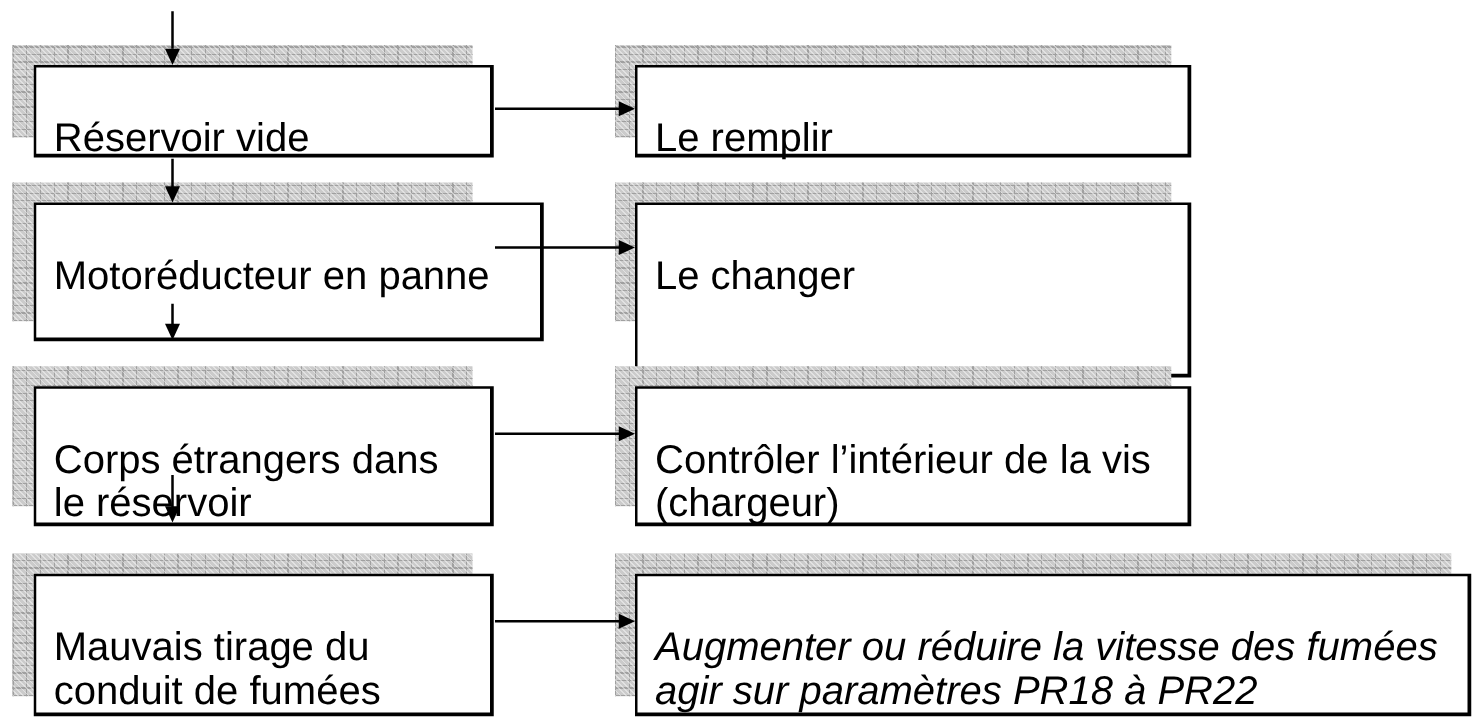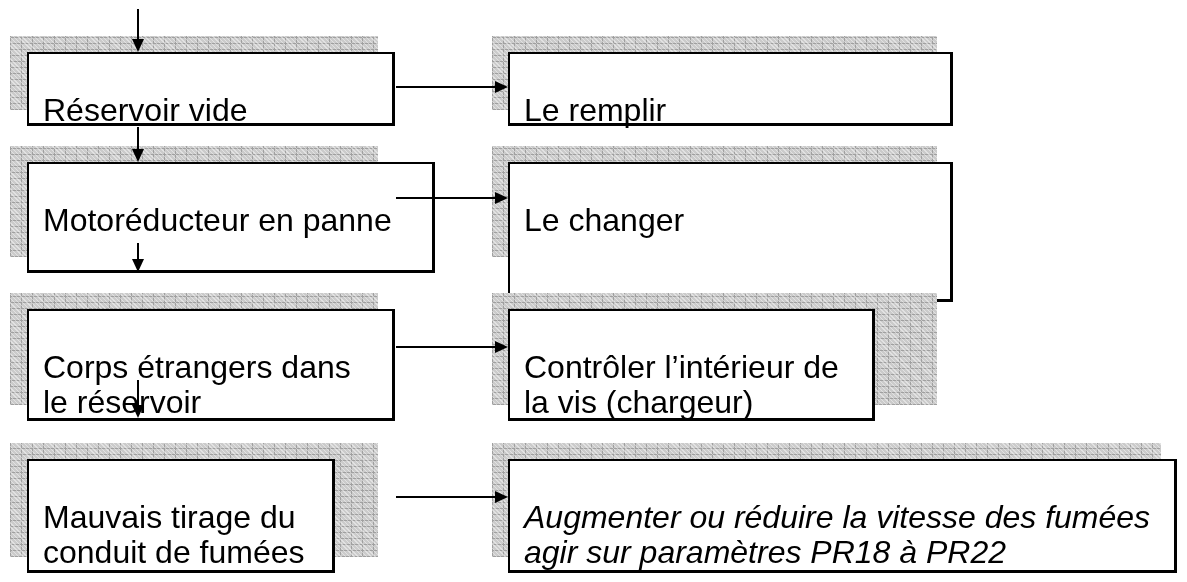--- a/index.html
+++ b/index.html
@@ -64,27 +64,27 @@
   </div>
   <div class="box" style="left:508px;top:162px;width:445px;height:140px">
     <span>Le changer</span>
   </div>
 
   <div class="shadow" style="left:10px;top:293px;width:368px;height:112px"></div>
   <div class="shadow" style="left:492px;top:293px;width:445px;height:112px"></div>
   <div class="box" style="left:27px;top:309px;width:368px;height:112px">
     <span>Corps étrangers dans le réservoir</span>
   </div>
-  <div class="box" style="left:508px;top:309px;width:367px;height:112px">
+  <div class="box" style="left:508px;top:309px;width:445px;height:112px">
     <span>Contrôler l’intérieur de la vis (chargeur)</span>
   </div>
 
   <div class="shadow" style="left:10px;top:443px;width:368px;height:114px"></div>
   <div class="shadow" style="left:492px;top:443px;width:669px;height:114px"></div>
-  <div class="box" style="left:27px;top:459px;width:308px;height:114px">
+  <div class="box" style="left:27px;top:459px;width:368px;height:114px">
     <span>Mauvais tirage du conduit de fumées</span>
   </div>
   <div class="box tight-right" style="left:508px;top:459px;width:669px;height:114px">
     <span>Augmenter ou réduire la vitesse des fumées
 agir sur paramètres PR18 à PR22</span>
   </div>
 
   <div>
     <div class="vline" style="left:137px;top:9px;height:30px"></div>
     <div class="vhead" style="left:132px;top:39px"></div>

